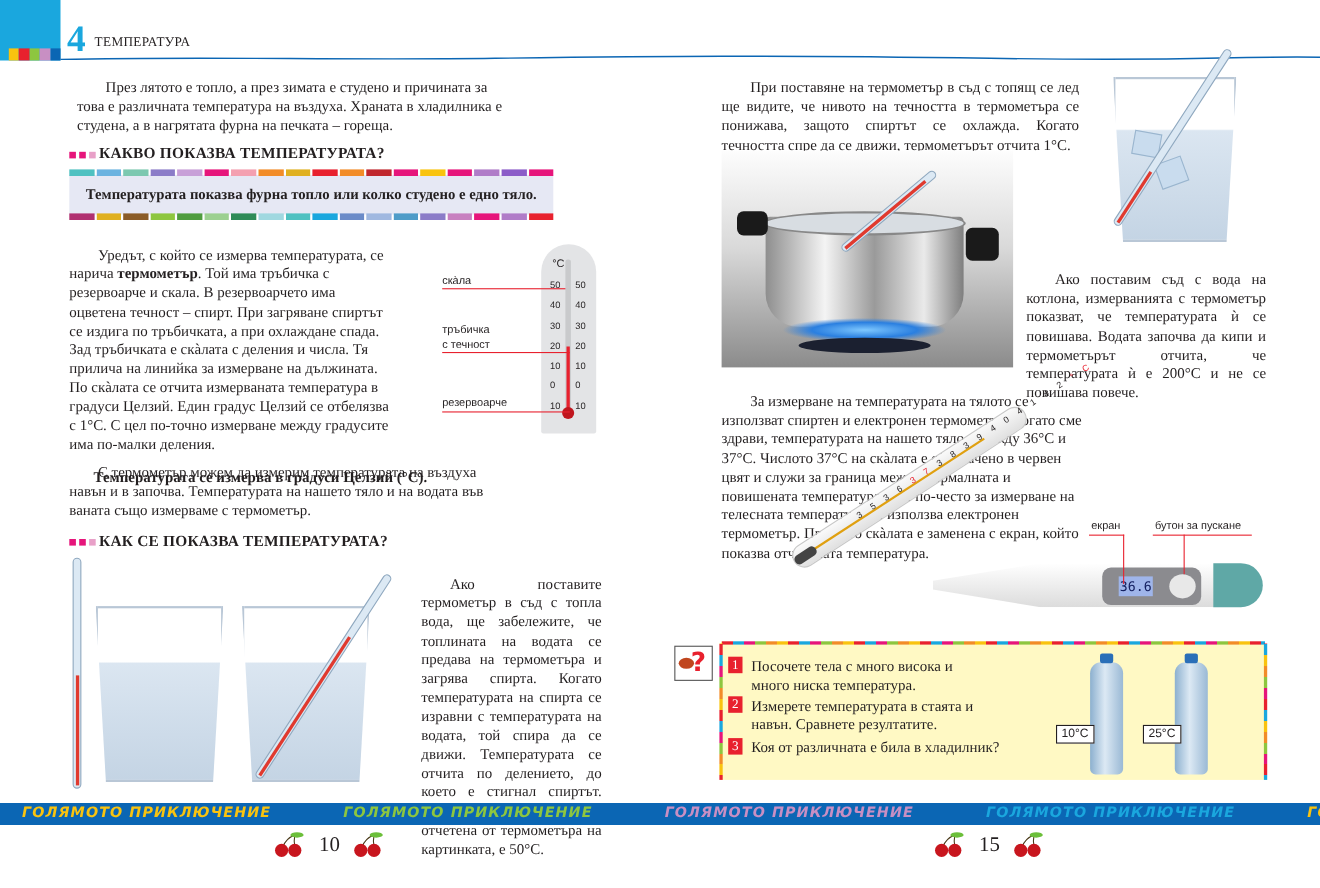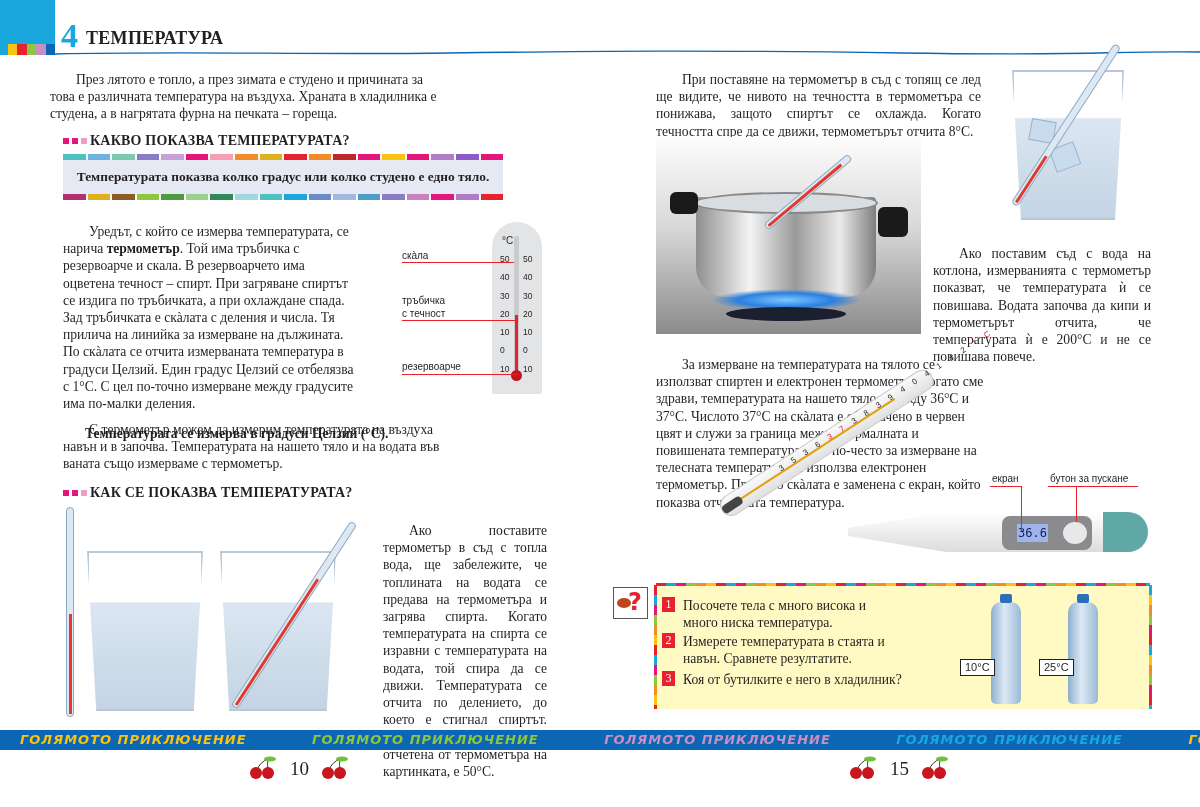--- a/index.html
+++ b/index.html
@@ -7,21 +7,21 @@
 body{position:relative;font-family:"Liberation Serif","DejaVu Serif",serif;color:#231f20;font-size:13.6px;line-height:17.2px}
 .abs{position:absolute}
 .p{text-indent:26px}
 .j{text-align:justify}
 b{font-weight:bold}
 
 #corner{left:0;top:0;width:55px;height:55px;background:#1aa7de}
 #corner-strip{left:8px;top:44px;width:47px;height:11px;display:flex}
 #corner-strip span{flex:1;height:100%}
 #chapter-num{left:61px;top:17px;font-size:34px;line-height:38px;color:#1aa7de;font-weight:bold}
-#chapter-title{left:86px;top:30px;font-size:18px;font-weight:bold;letter-spacing:.3px}
+#chapter-title{left:86px;top:30px;font-size:12px;font-weight:normal;letter-spacing:.3px}
 #wave{left:0;top:42px;width:1200px;height:16px}
 .sec-title{font-weight:bold;font-size:14px;display:flex;align-items:center;gap:3px;letter-spacing:.2px}
 .sq{display:inline-block;width:6px;height:6px}
 #def-box{left:63px;top:159px;width:440px;height:36px;background:#e6e8f4;display:flex;align-items:center;justify-content:center;font-weight:bold;font-size:13.4px}
 .dots-row{position:absolute;left:0;width:100%;height:6px;display:flex;gap:2px}
 .dots-row i{flex:1;height:6px;display:block}
 
 #therm-card{left:492px;top:222px;width:50px;height:172px;background:#e3e4e6;border-radius:25px 25px 2px 2px}
 .lbl{font-family:"Liberation Sans","DejaVu Sans",sans-serif;font-size:10px;color:#231f20}
 .redline{position:absolute;height:1px;background:#e8212e}
@@ -52,21 +52,21 @@
     <span style="background:#8dc63f"></span>
     <span style="background:#c88fc3"></span>
     <span style="background:#0b66b4"></span>
 </div>
 <svg id="wave" class="abs" viewBox="0 0 1200 16" preserveAspectRatio="none">
   <path d="M55 12 C200 9 300 13 450 11 S700 8 900 11 S1100 9 1200 10" stroke="#0b66b4" stroke-width="1.3" fill="none"></path>
 </svg>
 <div id="chapter-num" class="abs">4</div>
 <div id="chapter-title" class="abs">ТЕМПЕРАТУРА</div>
 
-<p class="abs p" style="left:50px;top:71px;width:400px">През лятото е топло, а през зимата е студено и причината за това е различната температура на въздуха. Храната в хладилника е студена, а в нагрятата фурна на печката – гореща.</p>
+<p class="abs p" style="left:70px;top:71px;width:400px">През лятото е топло, а през зимата е студено и причината за това е различната температура на въздуха. Храната в хладилника е студена, а в нагрятата фурна на печката – гореща.</p>
 
 <div class="abs sec-title" style="left:63px;top:132px">
   <span class="sq" style="background:#e6157b"></span>
     <span class="sq" style="background:#e6157b"></span>
     <span class="sq" style="background:#e8a0c8"></span>
   <span>КАКВО ПОКАЗВА ТЕМПЕРАТУРАТА?</span>
 </div>
 
 <div id="def-box" class="abs">
   <div class="dots-row" style="top:-5px">
@@ -82,21 +82,21 @@
       <i style="background:#e8212e"></i>
       <i style="background:#f28c28"></i>
       <i style="background:#c0272d"></i>
       <i style="background:#e6157b"></i>
       <i style="background:#f9c30f"></i>
       <i style="background:#e6157b"></i>
       <i style="background:#b07cc8"></i>
       <i style="background:#8b5cc8"></i>
       <i style="background:#e6157b"></i>
   </div>
-  <span>Температурата показва колко градус или колко студено е едно тяло.</span>
+  <span>Температурата показва фурна топло или колко студено е едно тяло.</span>
   <div class="dots-row" style="bottom:-5px">
     <i style="background:#b03070"></i>
       <i style="background:#e0b020"></i>
       <i style="background:#8b5c28"></i>
       <i style="background:#8dc63f"></i>
       <i style="background:#4f9c3f"></i>
       <i style="background:#9cd090"></i>
       <i style="background:#2e8b57"></i>
       <i style="background:#a0d8e0"></i>
       <i style="background:#4fc1c1"></i>
@@ -160,21 +160,21 @@
     <i style="height:100px"></i>
   </div>
 <div class="glass" style="left:87px;top:551px;height:160px;width:116px"></div>
 <div class="glass" style="left:220px;top:551px;height:160px;width:116px"></div>
 <div class="thermo" style="left:290px;top:505px;height:220px;transform:rotate(33deg);transform-origin:50% 50%">
     <i style="height:150px"></i>
   </div>
 
 <p class="abs j p" style="left:383px;top:522px;width:164px">Ако поставите термометър в съд с топла вода, ще забележите, че топлината на водата се предава на термометъра и загрява спирта. Когато температурата на спирта се изравни с температурата на водата, той спира да се движи. Температурата се отчита по делението, до което е стигнал спиртът. Например температурата, отчетена от термометъра на картинката, е 50°С.</p>
 
-<p class="abs p j" style="left:656px;top:71px;width:325px">При поставяне на термометър в съд с топящ се лед ще видите, че нивото на течността в термометъра се понижава, защото спиртът се охлажда. Когато течността спре да се движи, термометърът отчита 8°С.</p>
+<p class="abs p j" style="left:656px;top:71px;width:325px">При поставяне на термометър в съд с топящ се лед ще видите, че нивото на течността в термометъра се понижава, защото спиртът се охлажда. Когато течността спре да се движи, термометърът отчита 1°С.</p>
 
 <div class="glass" style="left:1012px;top:70px;height:150px;width:112px"></div>
 <div class="abs" style="left:1030px;top:120px;width:25px;height:22px;background:#c9dcee;transform:rotate(10deg);border:1px solid #9ab5ce"></div>
 <div class="abs" style="left:1052px;top:145px;width:26px;height:24px;background:#c9dcee;transform:rotate(-20deg);border:1px solid #9ab5ce"></div>
 <div class="thermo" style="left:1062px;top:30px;height:190px;transform:rotate(33deg)">
     <i style="height:55px"></i>
   </div>
 
 <div id="pot" class="abs">
   <div class="abs" style="left:40px;top:60px;width:180px;height:100px;background:linear-gradient(90deg,#8e8e8e,#f4f4f4 30%,#9a9a9a 55%,#eaeaea 80%,#7e7e7e);border-radius:4px 4px 30px 30px"></div>
@@ -222,21 +222,21 @@
   <div class="ex-item" style="top:12px">
     <span class="ex-num">1</span>
     <span style="width:210px">Посочете тела с много висока и много ниска температура.</span>
   </div>
   <div class="ex-item" style="top:48px">
     <span class="ex-num">2</span>
     <span style="width:240px">Измерете температурата в стаята и навън. Сравнете резултатите.</span>
   </div>
   <div class="ex-item" style="top:86px">
     <span class="ex-num">3</span>
-    <span>Коя от бутилките е него в хладилник?</span>
+    <span>Коя от различната е била в хладилник?</span>
   </div>
 
   <div class="bottle" style="left:335px;top:17px"></div>
   <div class="temp-tag" style="left:304px;top:74px">10°C</div>
   <div class="bottle" style="left:412px;top:17px"></div>
   <div class="temp-tag" style="left:383px;top:74px">25°C</div>
 </div>
 
 <div id="footer-band" class="abs">
   <span style="padding-left:20px"><span style="color:#f9c30f">ГОЛЯМОТО ПРИКЛЮЧЕНИЕ</span></span>

